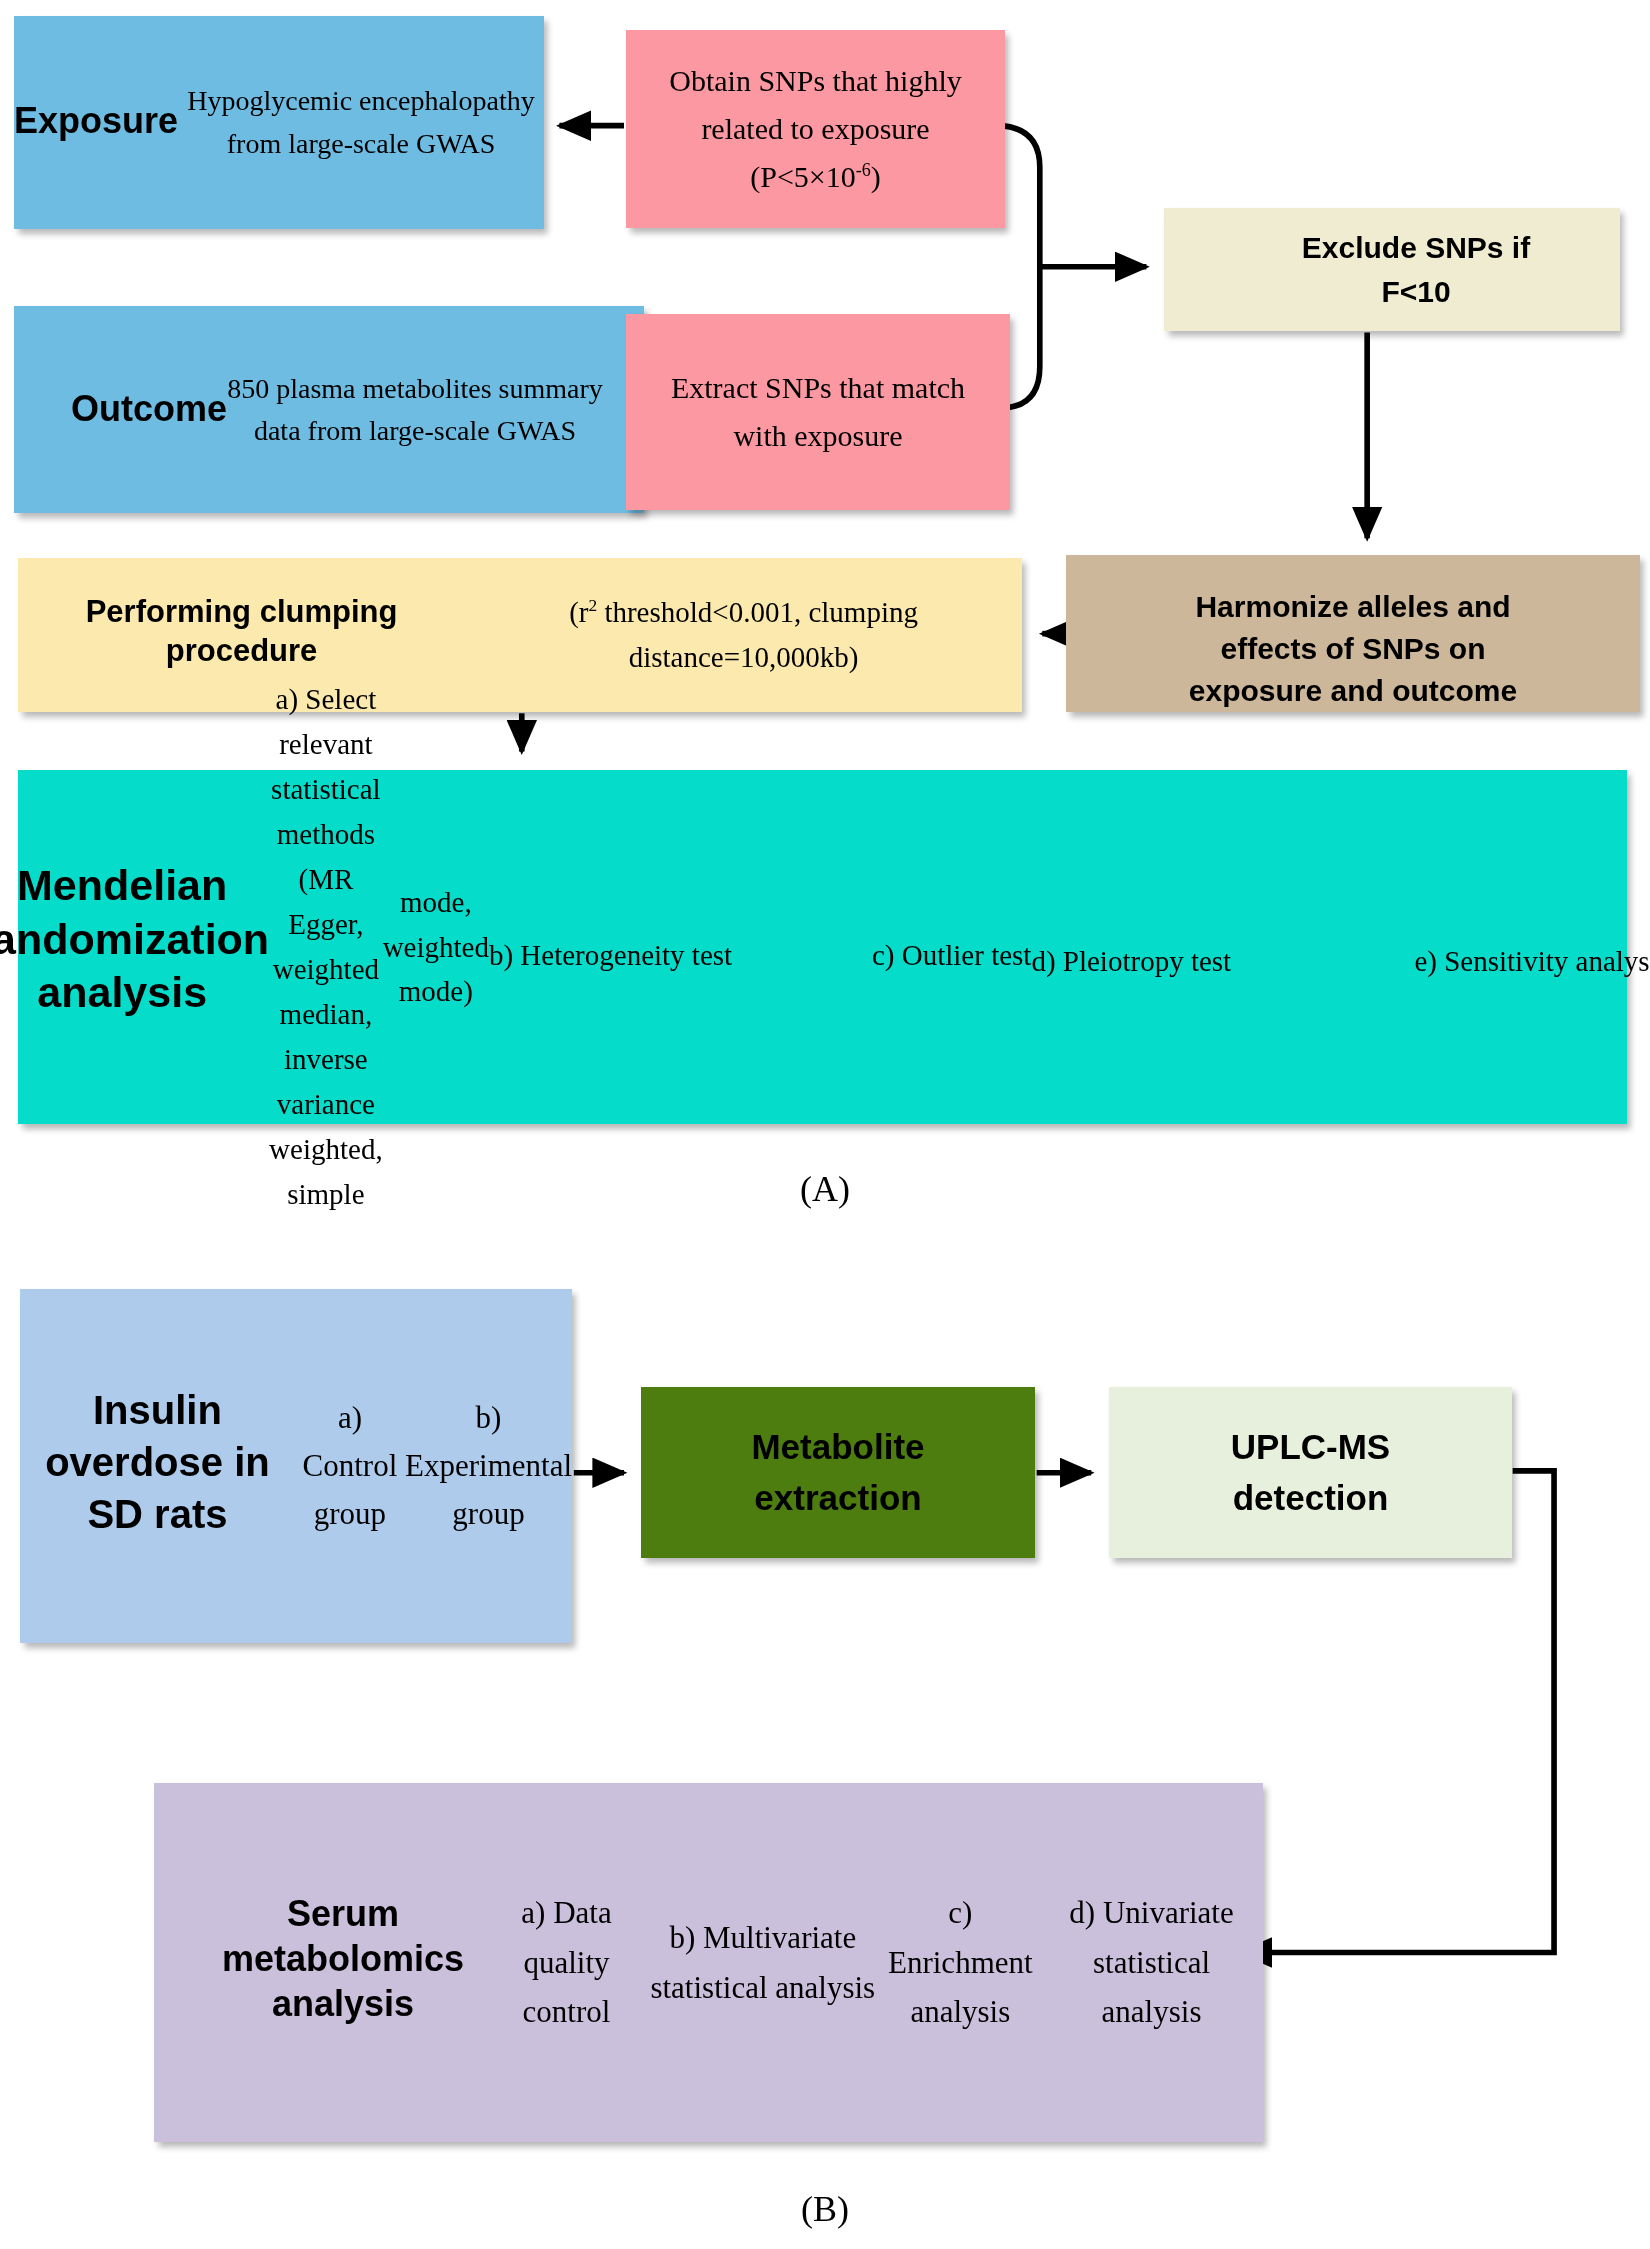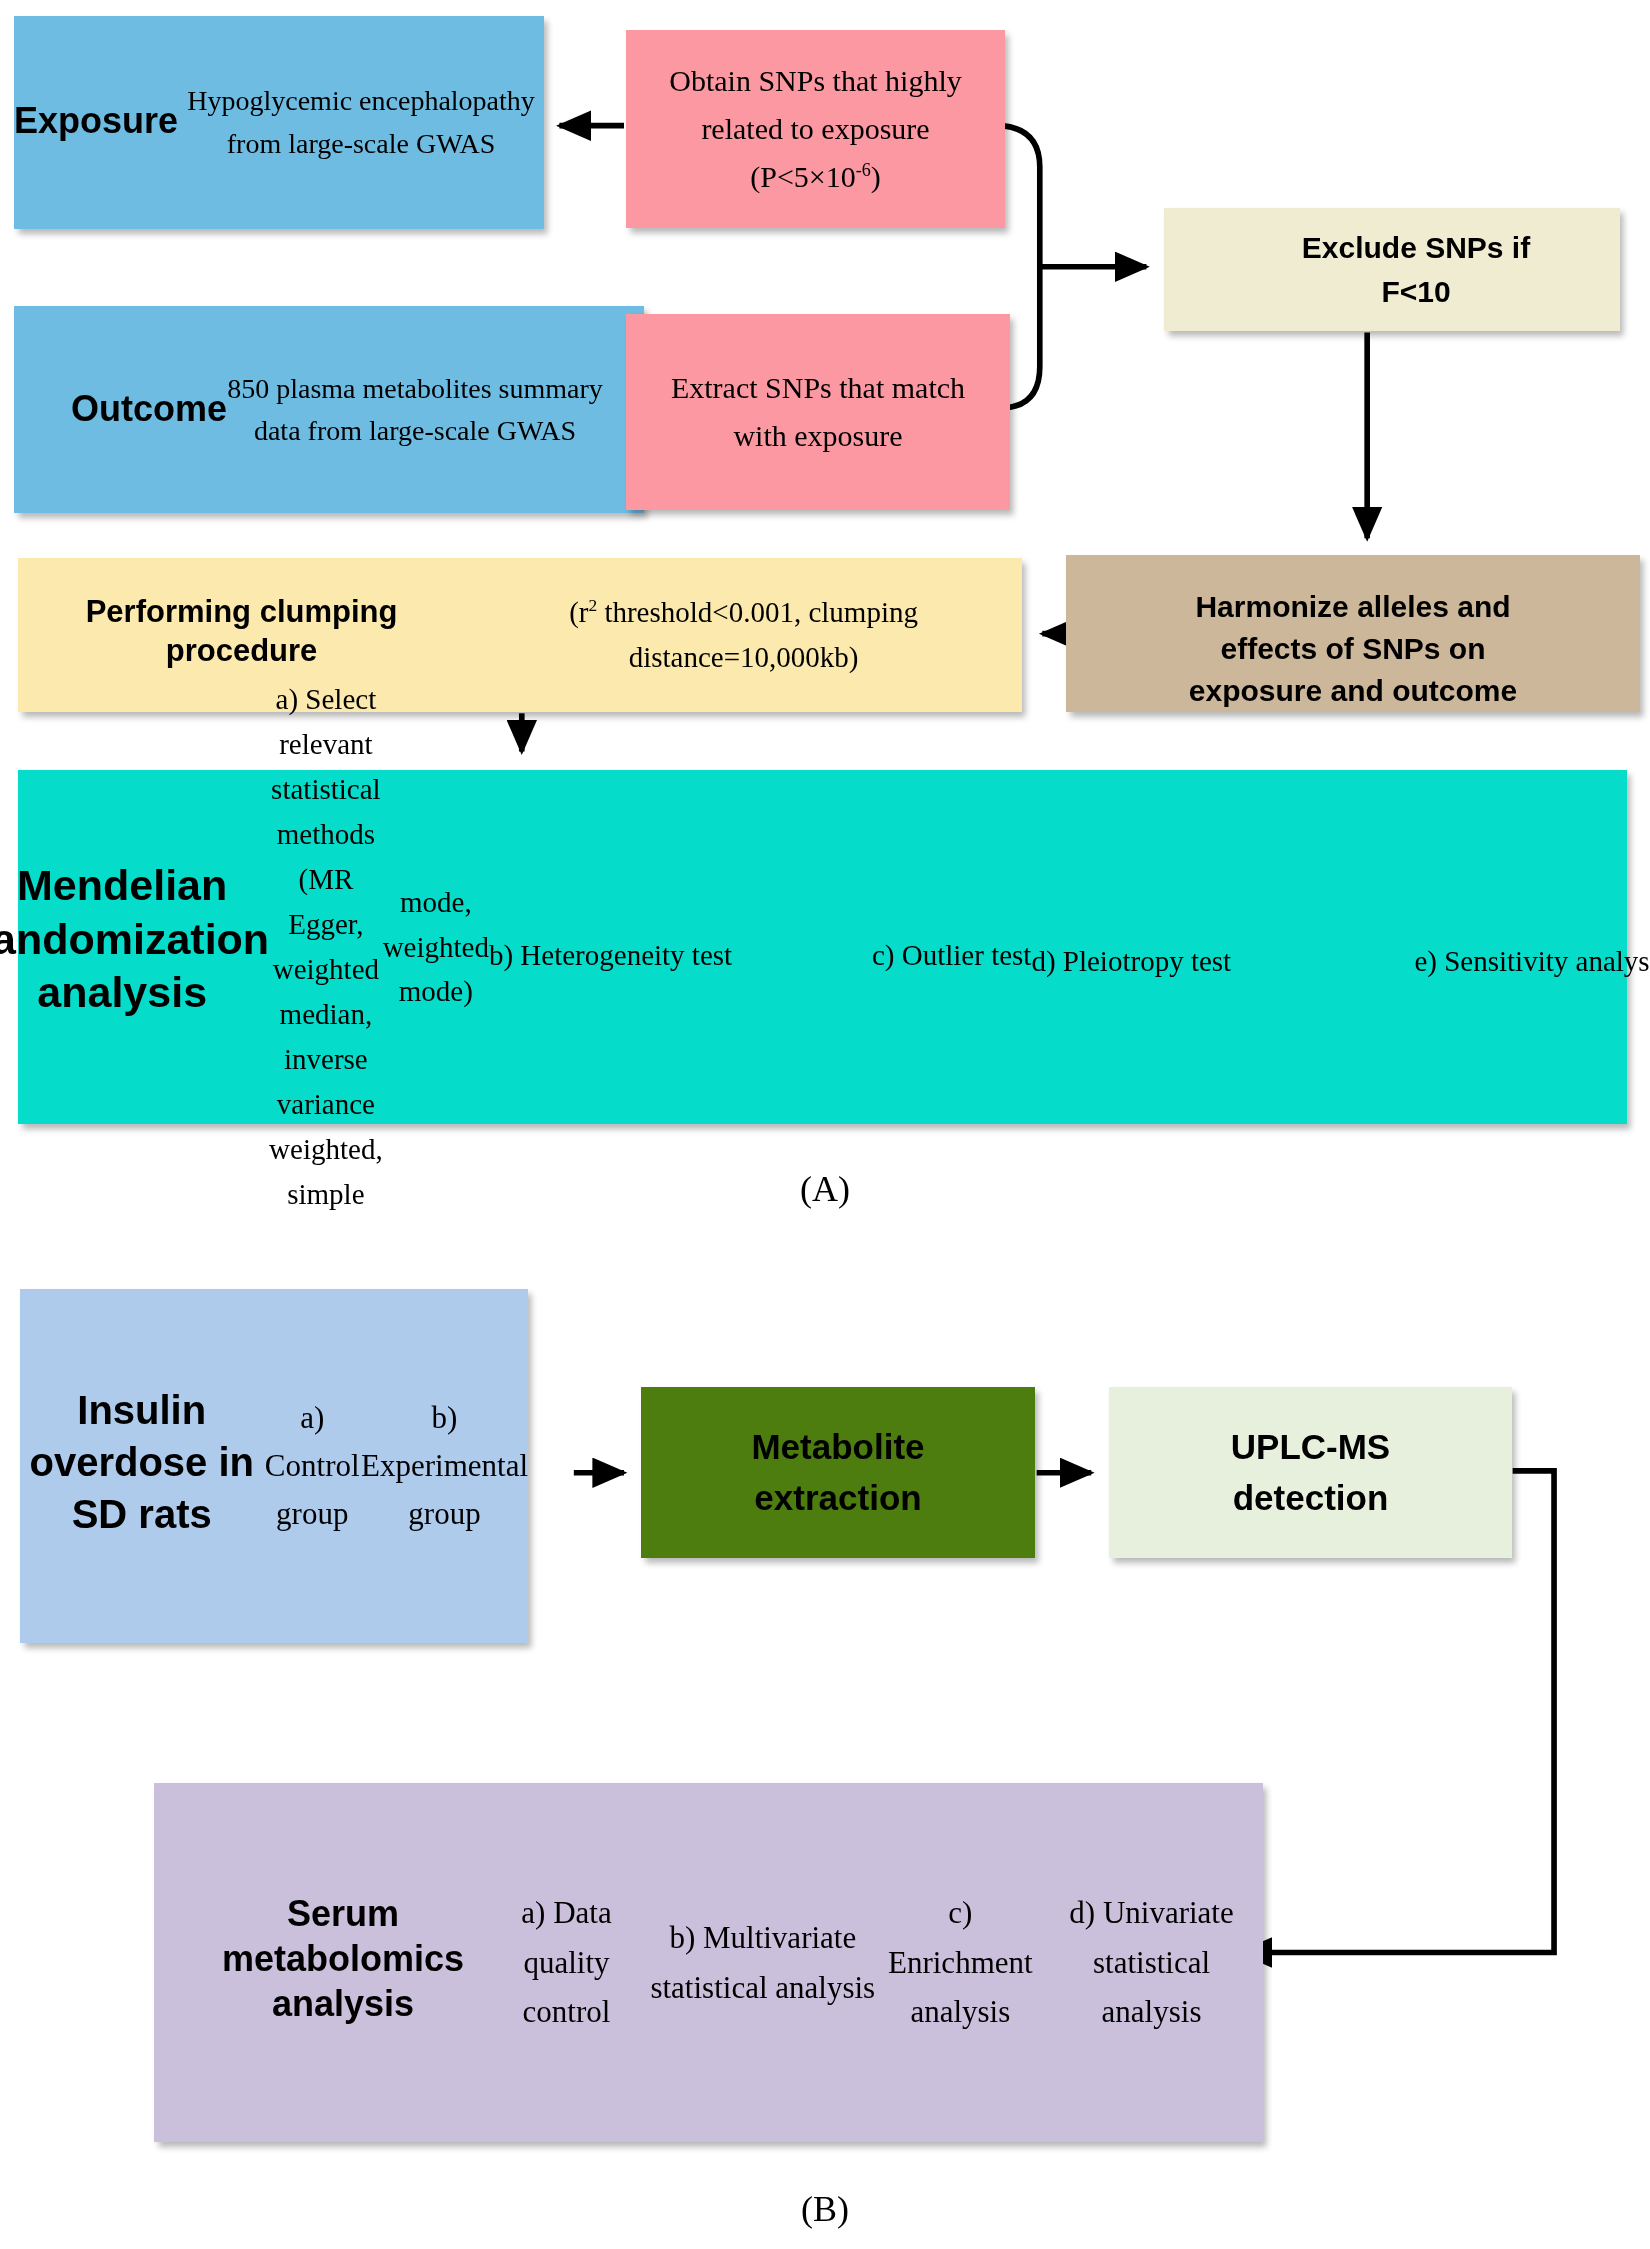--- a/index.html
+++ b/index.html
@@ -79,21 +79,21 @@
     position:absolute;
     width:100%;
     text-align:center;
     font-family:"Liberation Serif", serif;
     font-size:36px;
   }
   .label-a{top:1168px;}
   .label-b{top:2188px;}
 
   
-  .insulin-box{left:20px;top:1289px;width:508px;height:354px;background:#aecbec;}
+  .insulin-box{left:20px;top:1289px;width:552px;height:354px;background:#aecbec;}
   .insulin-box .sans-title{font-size:40px;max-width:408px;line-height:1.3;margin-bottom:8.8px;}
   .insulin-box .serif{font-size:31px;line-height:1.55;}
 
   .metabolite-box{left:641px;top:1387px;width:394px;height:171px;background:#4d7c0f;}
   .metabolite-box .sans-title{font-size:35px;max-width:251px;line-height:1.45;}
 
   .uplc-box{left:1109px;top:1387px;width:403px;height:171px;background:#e7efdd;}
   .uplc-box .sans-title{font-size:35px;max-width:220px;line-height:1.45;}
 
   .serum-box{left:154px;top:1783px;width:1065px;height:359px;background:#cbc0db;padding-left:44px;}

